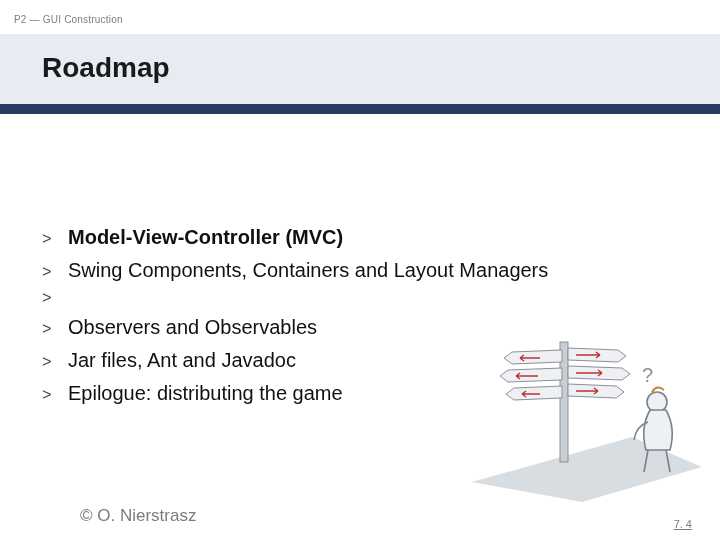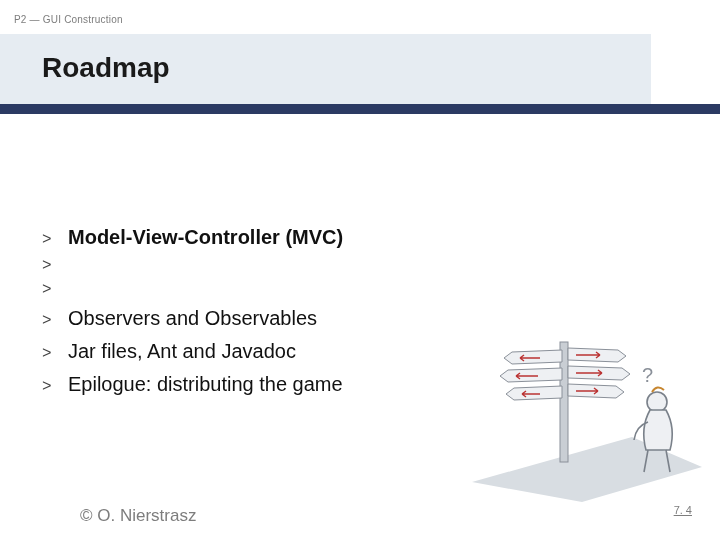--- a/index.html
+++ b/index.html
@@ -1,48 +1,49 @@
 <!DOCTYPE html>
 <html><head>
 <meta charset="utf-8">
 <style>
   * { margin: 0; padding: 0; box-sizing: border-box; }
   html, body { width: 720px; height: 540px; font-family: Arial, Helvetica, sans-serif; background: #fff; overflow: hidden; }
   .slide { width: 720px; height: 540px; position: relative; }
   .topline { position: absolute; top: 14px; left: 14px; font-size: 10px; color: #7d7d7d; letter-spacing: 0.2px; }
-  .title-band { position: absolute; top: 34px; left: 0; width: 651px; height: 70px; background: #e6ecf2; }
+  .title-band { position: absolute; top: 34px; left: 0; width: 720px; height: 70px; background: #e6ecf2; }
   .title-band h1 { font-size: 28px; font-weight: bold; color: #1a1a1a; padding: 18px 0 0 42px; }
   .accent-bar { position: absolute; top: 104px; left: 0; width: 720px; height: 10px; background: #2b3a63; }
   .content { position: absolute; top: 200px; left: 42px; width: 620px; }
   .row { display: flex; align-items: baseline; margin-bottom: 6px; }
   .bullet { width: 26px; font-size: 16px; color: #444; font-family: "Courier New", monospace; }
   .item { font-size: 20px; color: #111; line-height: 1.35; }
   .bold { font-weight: bold; margin-top: 24px; }
   .footer-left { position: absolute; bottom: 14px; left: 80px; font-size: 17px; color: #7d7d7d; }
-  .footer-right { position: absolute; bottom: 24px; right: 28px; font-size: 11px; color: #7d7d7d; text-decoration: underline; }
+  .footer-right { position: absolute; bottom: 10px; right: 28px; font-size: 11px; color: #7d7d7d; text-decoration: underline; }
   .illust { position: absolute; right: 18px; bottom: 38px; width: 230px; height: 180px; }
 </style>
 </head>
 <body>
 <div class="slide">
 
 <div class="topline">P2 — GUI Construction</div>
 
 <div class="title-band">
   <h1>Roadmap</h1>
 </div>
 <div class="accent-bar"></div>
 
 <div class="content">
   <div class="row">
     <span class="bullet">&gt;</span>
     <span class="item bold">Model-View-Controller (MVC)</span>
   </div>
   <div class="row">
     <span class="bullet">&gt;</span>
+    <span class="item">Swing Components, Containers and Layout Managers</span>
   </div>
   <div class="row">
     <span class="bullet">&gt;</span>
   </div>
   <div class="row">
     <span class="bullet">&gt;</span>
     <span class="item">Observers and Observables</span>
   </div>
   <div class="row">
     <span class="bullet">&gt;</span>

